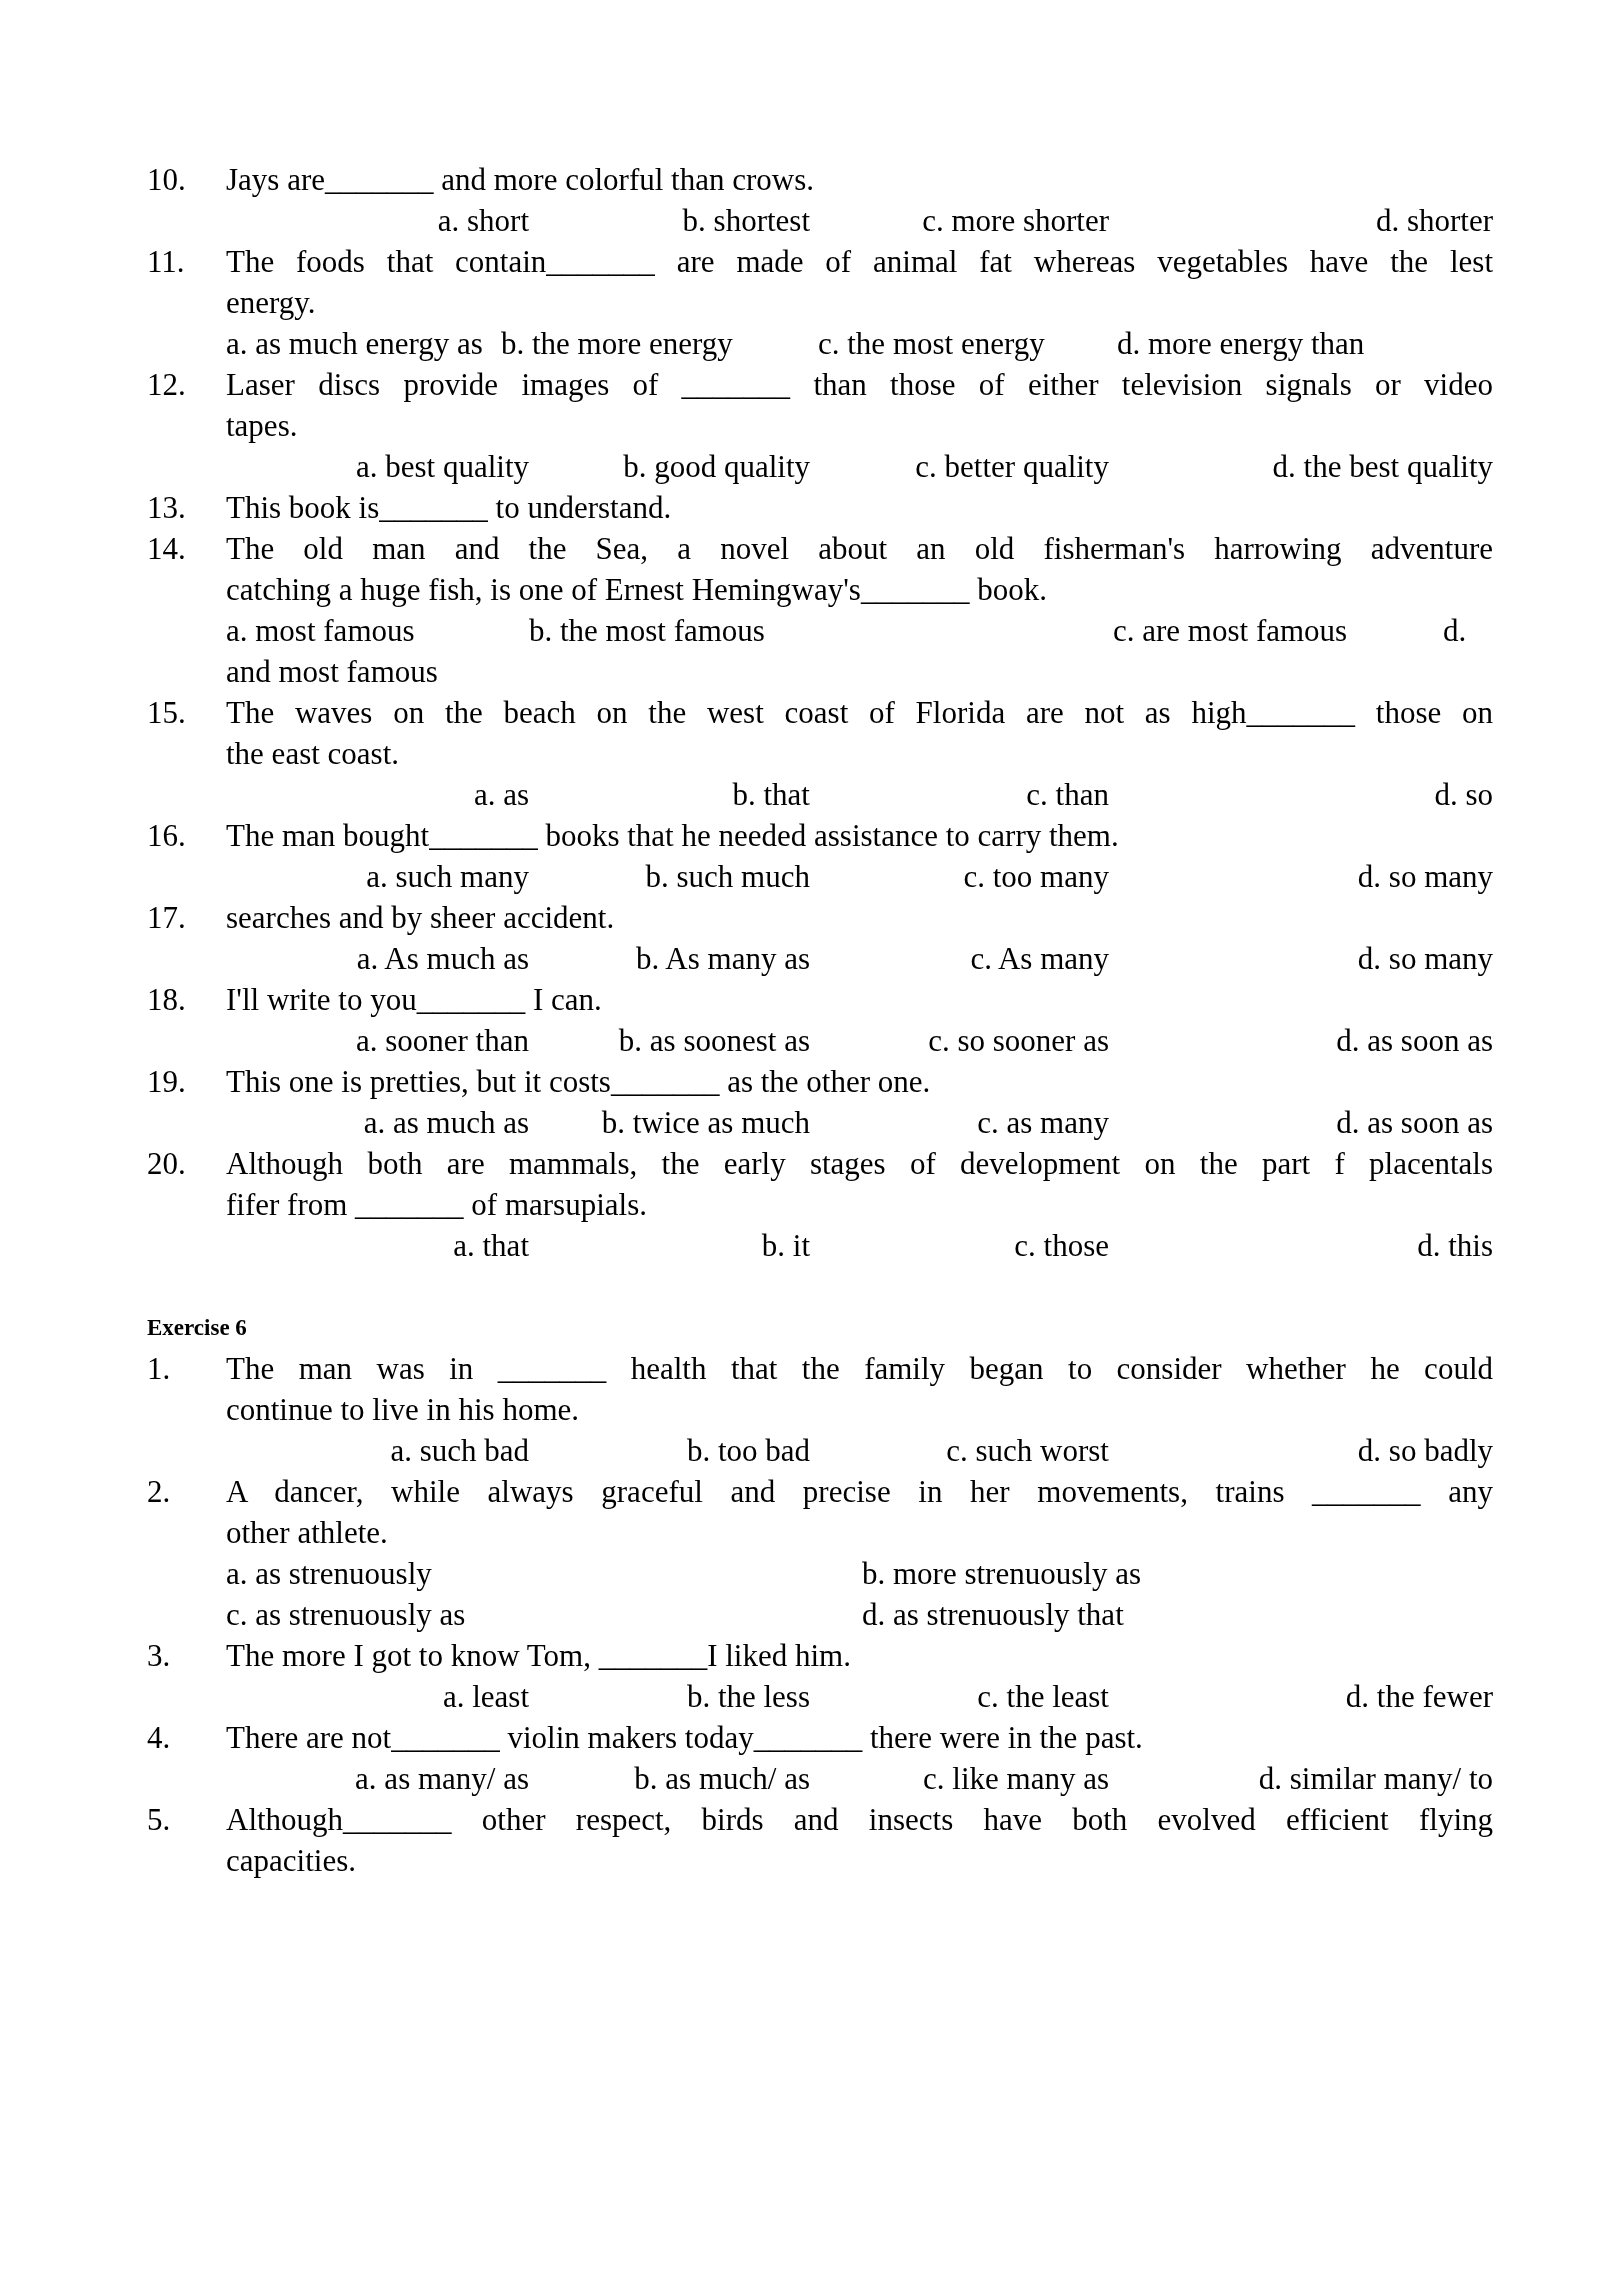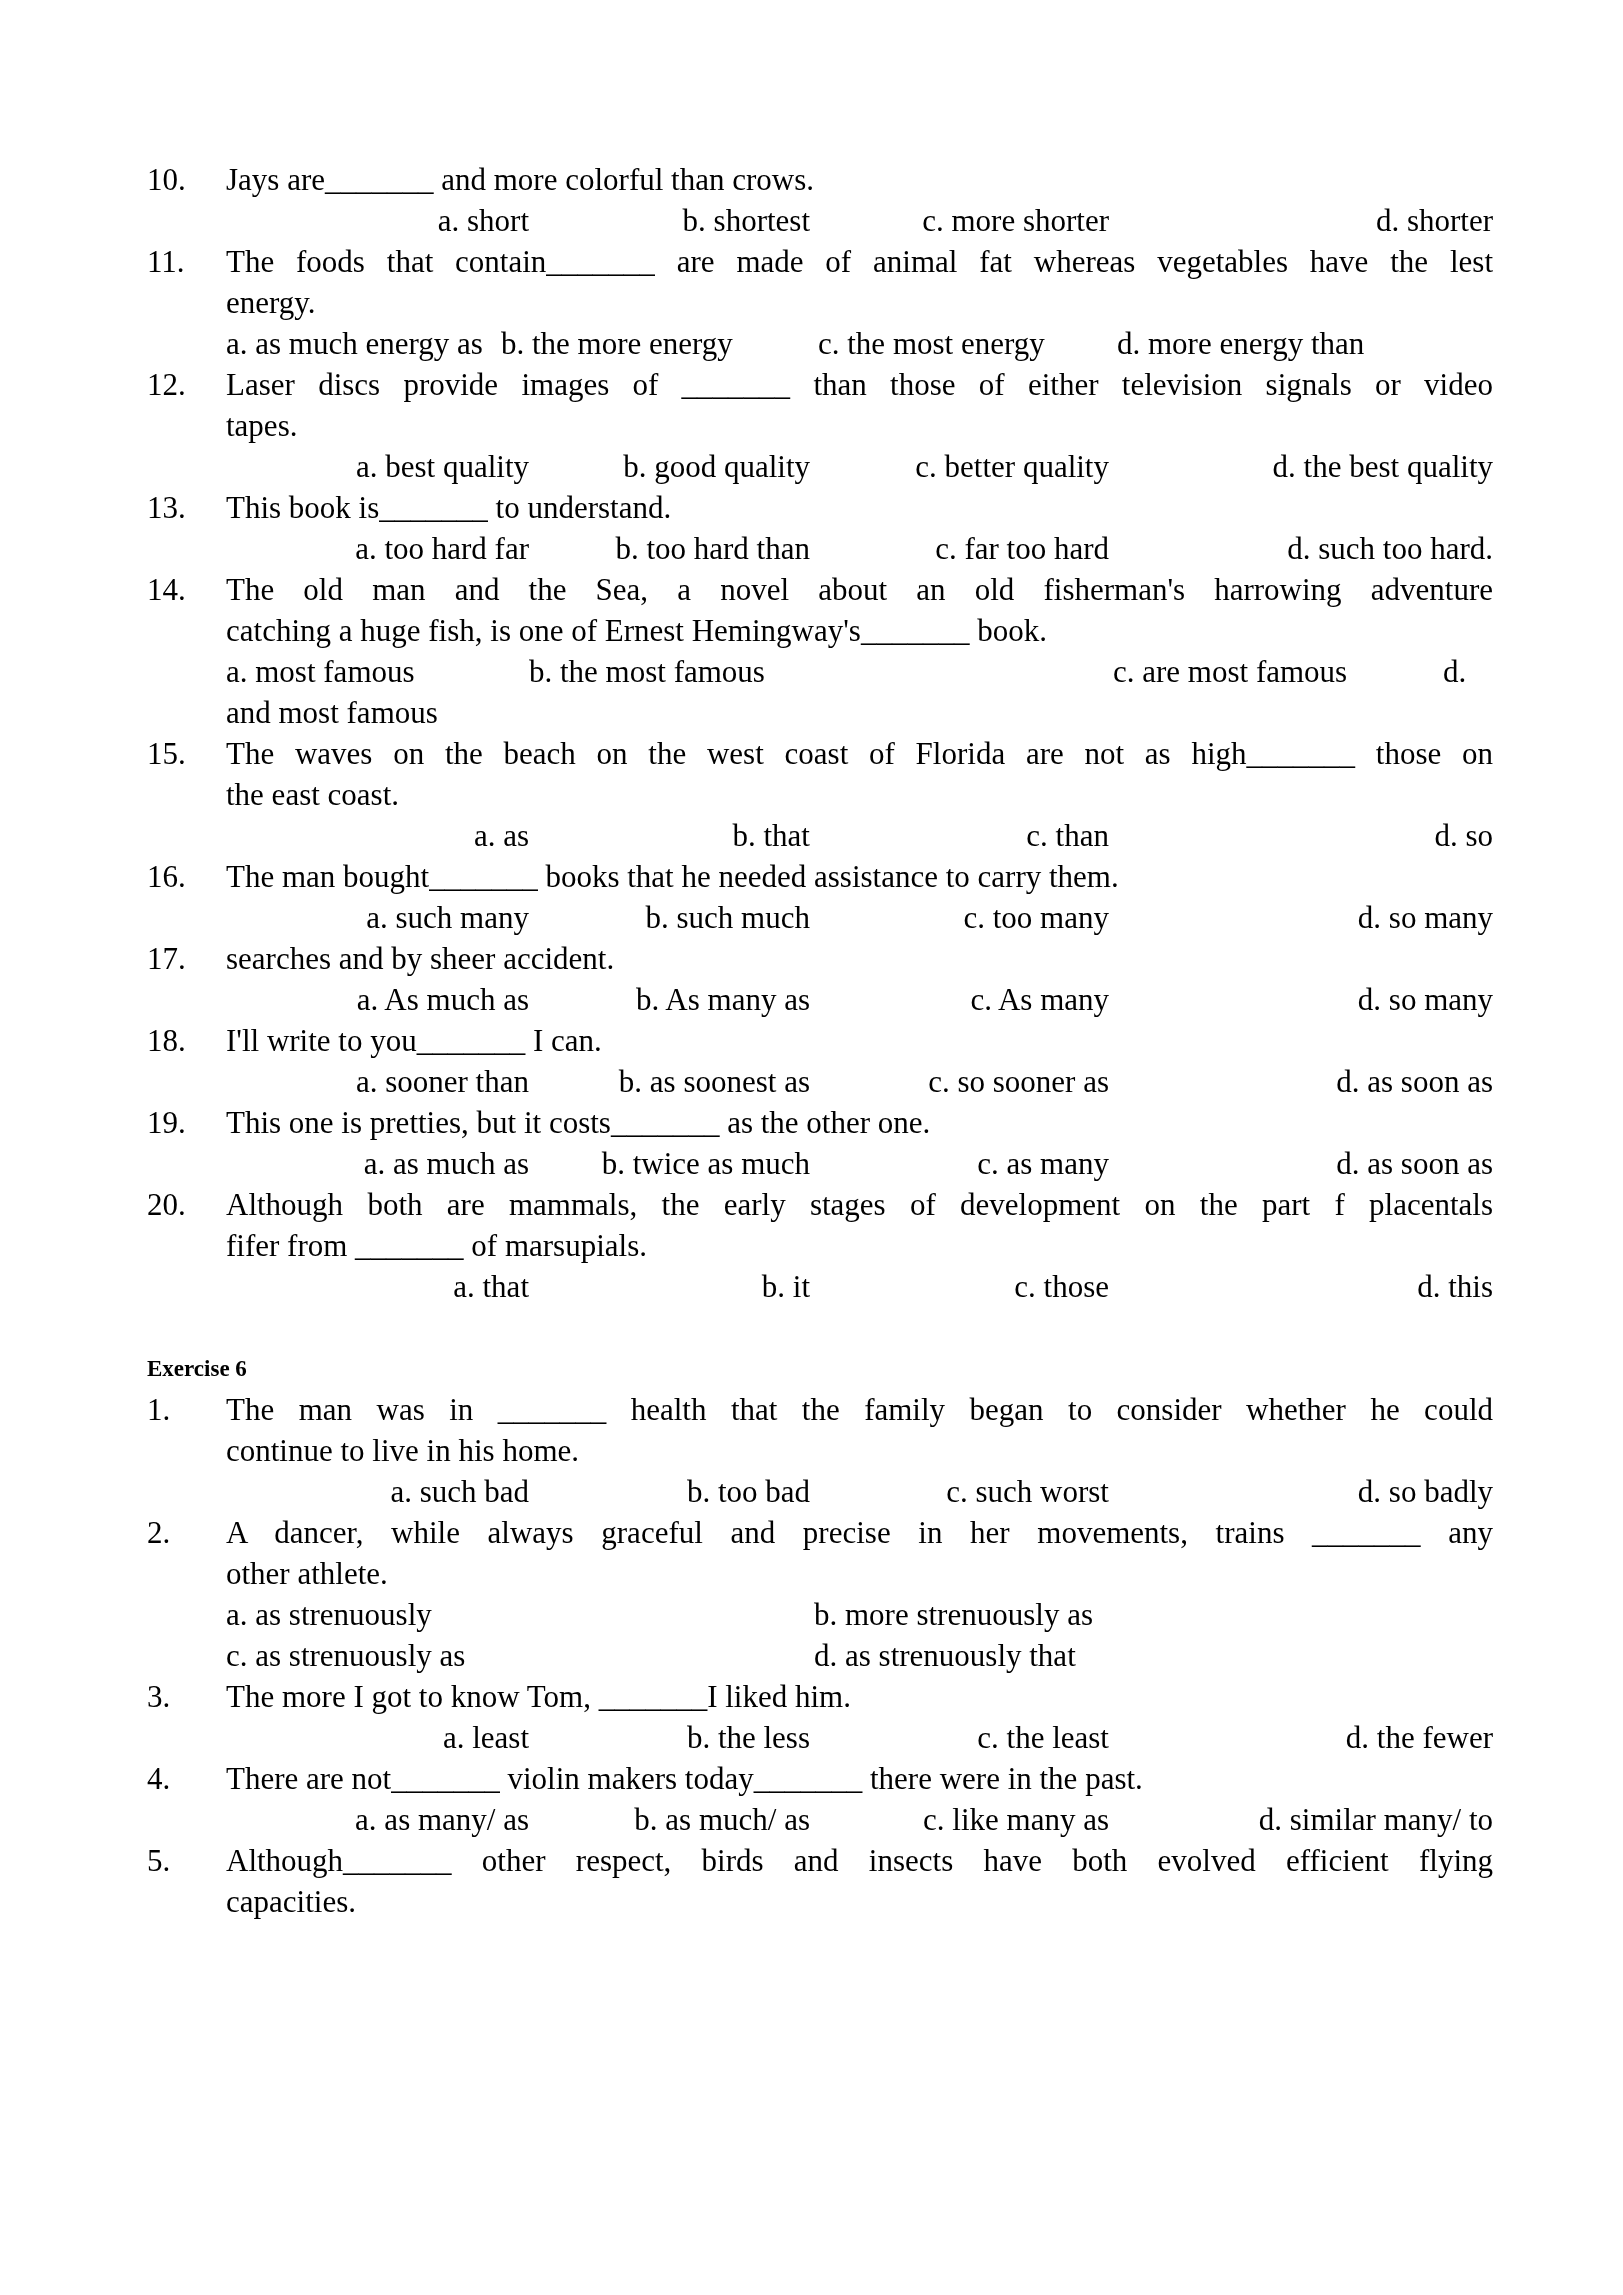--- a/index.html
+++ b/index.html
@@ -35,21 +35,21 @@
     text-align-last: justify;
   }
   .opts {
     display: grid;
     line-height: 41px;
   }
   .opts > span { white-space: nowrap; overflow: visible; }
   .opts.four-col       { grid-template-columns: 303px 281px 299px auto; text-align: right; }
   .opts.four-col-tight { grid-template-columns: 275px 317px 299px auto; }
   .opts.wide-col       { grid-template-columns: 303px 584px 330px auto; }
-  .opts.two-col        { grid-template-columns: 588px auto; }
+  .opts.two-col        { grid-template-columns: 588px auto; gap: 48px; }
   .opt-cont { line-height: 41px; }
   .spacer { height: 41px; }
   .section-heading {
     font-weight: bold;
     font-size: 23px;
     line-height: 41px;
   }
 </style>
 </head>
 <body>
@@ -92,26 +92,20 @@
               <span class="opt">b. good quality</span>
               <span class="opt">c. better quality</span>
               <span class="opt">d. the best quality</span>
             </div>
           </div>
         </div>
         <div class="q-row">
           <div class="q-num">13.</div>
           <div class="q-body">
             <div class="q-line">This book is_______ to understand.</div>
-            <div class="opts four-col">
-              <span class="opt">a. too hard far</span>
-              <span class="opt">b. too hard than</span>
-              <span class="opt">c. far too hard</span>
-              <span class="opt">d. such too hard.</span>
-            </div>
           </div>
         </div>
         <div class="q-row">
           <div class="q-num">14.</div>
           <div class="q-body">
             <div class="q-line justified">The old man and the Sea, a novel about an old fisherman's harrowing adventure</div>
             <div class="q-line">catching a huge fish, is one of Ernest Hemingway's_______ book.</div>
             <div class="opts wide-col">
               <span class="opt">a. most famous</span>
               <span class="opt">b. the most famous</span>

